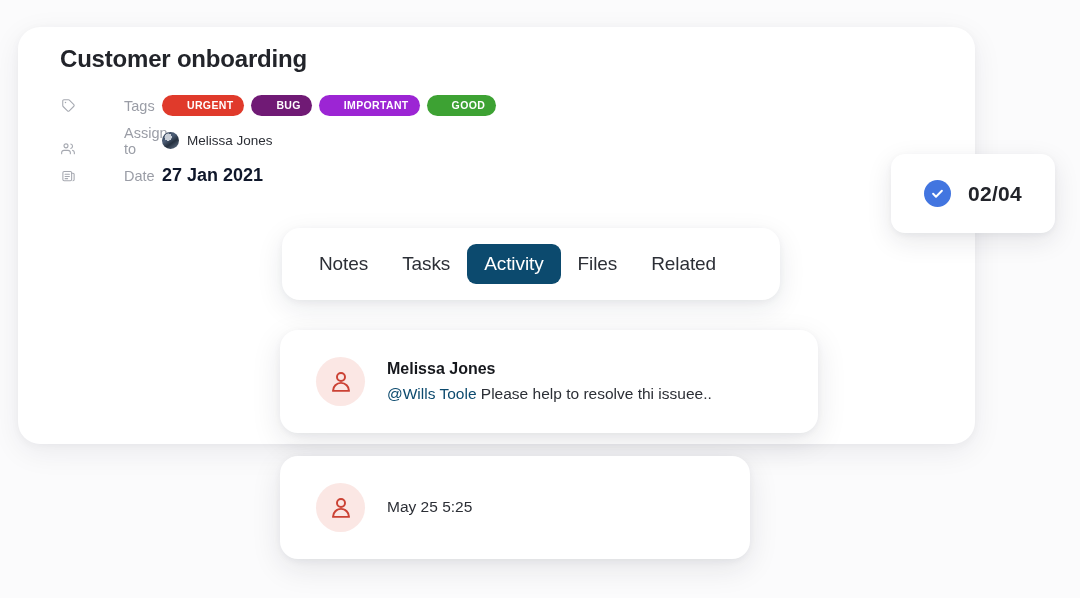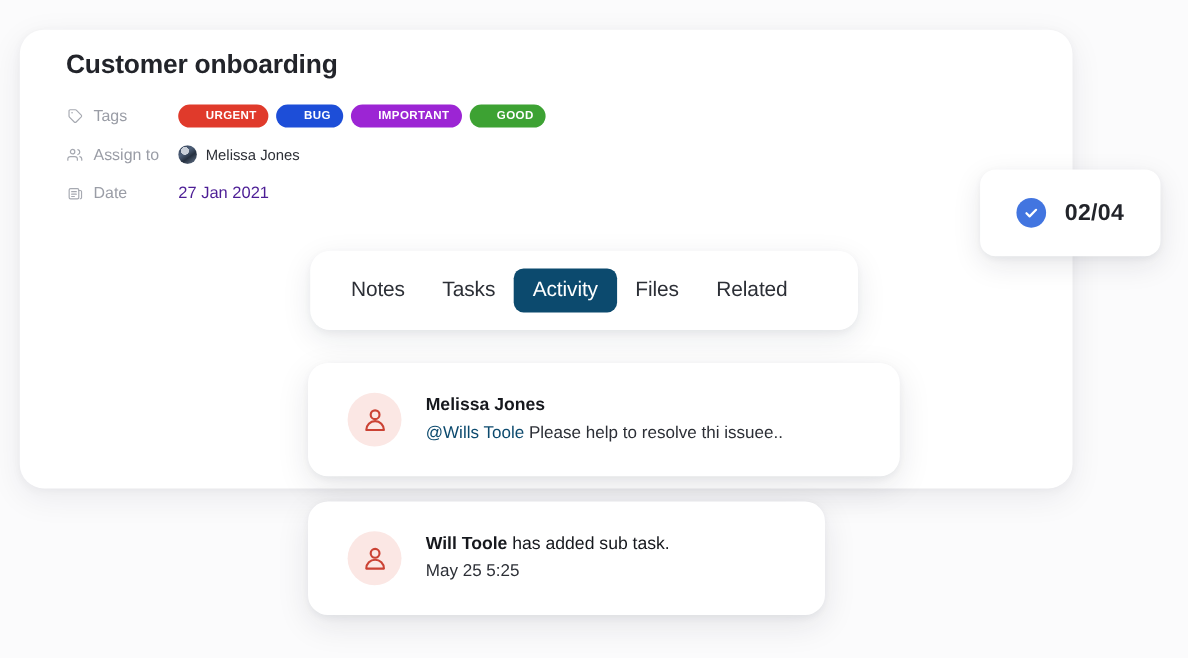--- a/index.html
+++ b/index.html
@@ -48,20 +48,21 @@
     align-items: center;
     height: 35px;
   }
   .meta-key {
     display: flex;
     align-items: flex-end;
     width: 102px;
     flex: 0 0 102px;
     color: #9a9da6;
     font-size: 14.5px;
+    gap: 39px;
   }
   .meta-key .mico {
     width: 16px;
     height: 16px;
     margin-right: 9px;
     display: inline-flex;
     align-items: center;
     justify-content: center;
     flex: 0 0 16px;
   }
@@ -85,21 +86,21 @@
     height: 17px;
     border-radius: 50%;
     margin-right: 8px;
     background:
       radial-gradient(circle at 36% 30%, #c9cfd8 0 22%, transparent 23%),
       linear-gradient(145deg, #2f3c52 0%, #4e5f78 38%, #25303f 62%, #6b7b92 100%);
     flex: 0 0 17px;
   }
   .assignee-name { font-size: 13.5px; color: #2c2f36; }
 
-  .date-value { font-size: 15px; color: #4c1d95; }
+  .date-value { font-size: 18px; color: #0f172a; font-weight: bold; }
 
   
   #progress-card {
     position: absolute;
     left: 891px;
     top: 154px;
     width: 164px;
     height: 79px;
     background: #ffffff;
     border-radius: 14px;
@@ -207,21 +208,21 @@
       <span class="mico">
         <svg width="15" height="15" viewBox="0 0 24 24" fill="none" stroke="#a6a9b1" stroke-width="1.7" stroke-linecap="round" stroke-linejoin="round">
           <path d="M20.6 13.2l-7.4 7.4a2 2 0 0 1-2.8 0l-7-7A2 2 0 0 1 2.8 12V4.6A1.8 1.8 0 0 1 4.6 2.8H12a2 2 0 0 1 1.4.6l7.2 7.2a2 2 0 0 1 0 2.6z"></path>
           <circle cx="7.2" cy="7.2" r="1.2" fill="#a6a9b1" stroke="none"></circle>
         </svg>
       </span>
       <span>Tags</span>
     </div>
     <div class="meta-val" id="tags-container">
         <span class="tag" style="background: rgb(224, 58, 43);">URGENT</span>
-        <span class="tag" style="background: #1d4ed8;">BUG</span>
+        <span class="tag" style="background: #701a75;">BUG</span>
         <span class="tag" style="background: rgb(156, 37, 212);">IMPORTANT</span>
         <span class="tag" style="background: rgb(61, 162, 51);">GOOD</span>
       </div>
   </div>
 
   <div class="meta-row">
     <div class="meta-key">
       <span class="mico">
         <svg width="16" height="16" viewBox="0 0 24 24" fill="none" stroke="#a6a9b1" stroke-width="1.7" stroke-linecap="round" stroke-linejoin="round">
           <path d="M15.5 19v-1.6a3.4 3.4 0 0 0-3.4-3.4H5.9a3.4 3.4 0 0 0-3.4 3.4V19"></path>
@@ -291,20 +292,17 @@
 </div>
 
 <div class="activity-card" id="activity-card-2">
   <span class="avatar-circle">
     <svg width="26" height="26" viewBox="0 0 24 24" fill="none" stroke="#cb4234" stroke-width="1.8" stroke-linecap="round" stroke-linejoin="round">
       <circle cx="12" cy="7.4" r="3.7"></circle>
       <path d="M4.6 20.2a7.4 7.4 0 0 1 14.8 0z"></path>
     </svg>
   </span>
   <div class="activity-body">
-    <div class="activity-line1">
-      <span class="strong">Will Toole</span><span class="normal"> has added sub task.</span>
-    </div>
     <div class="activity-line2">
       <span class="mention"></span><span>May 25 5:25</span>
     </div>
   </div>
 </div>
 
 </body></html>

